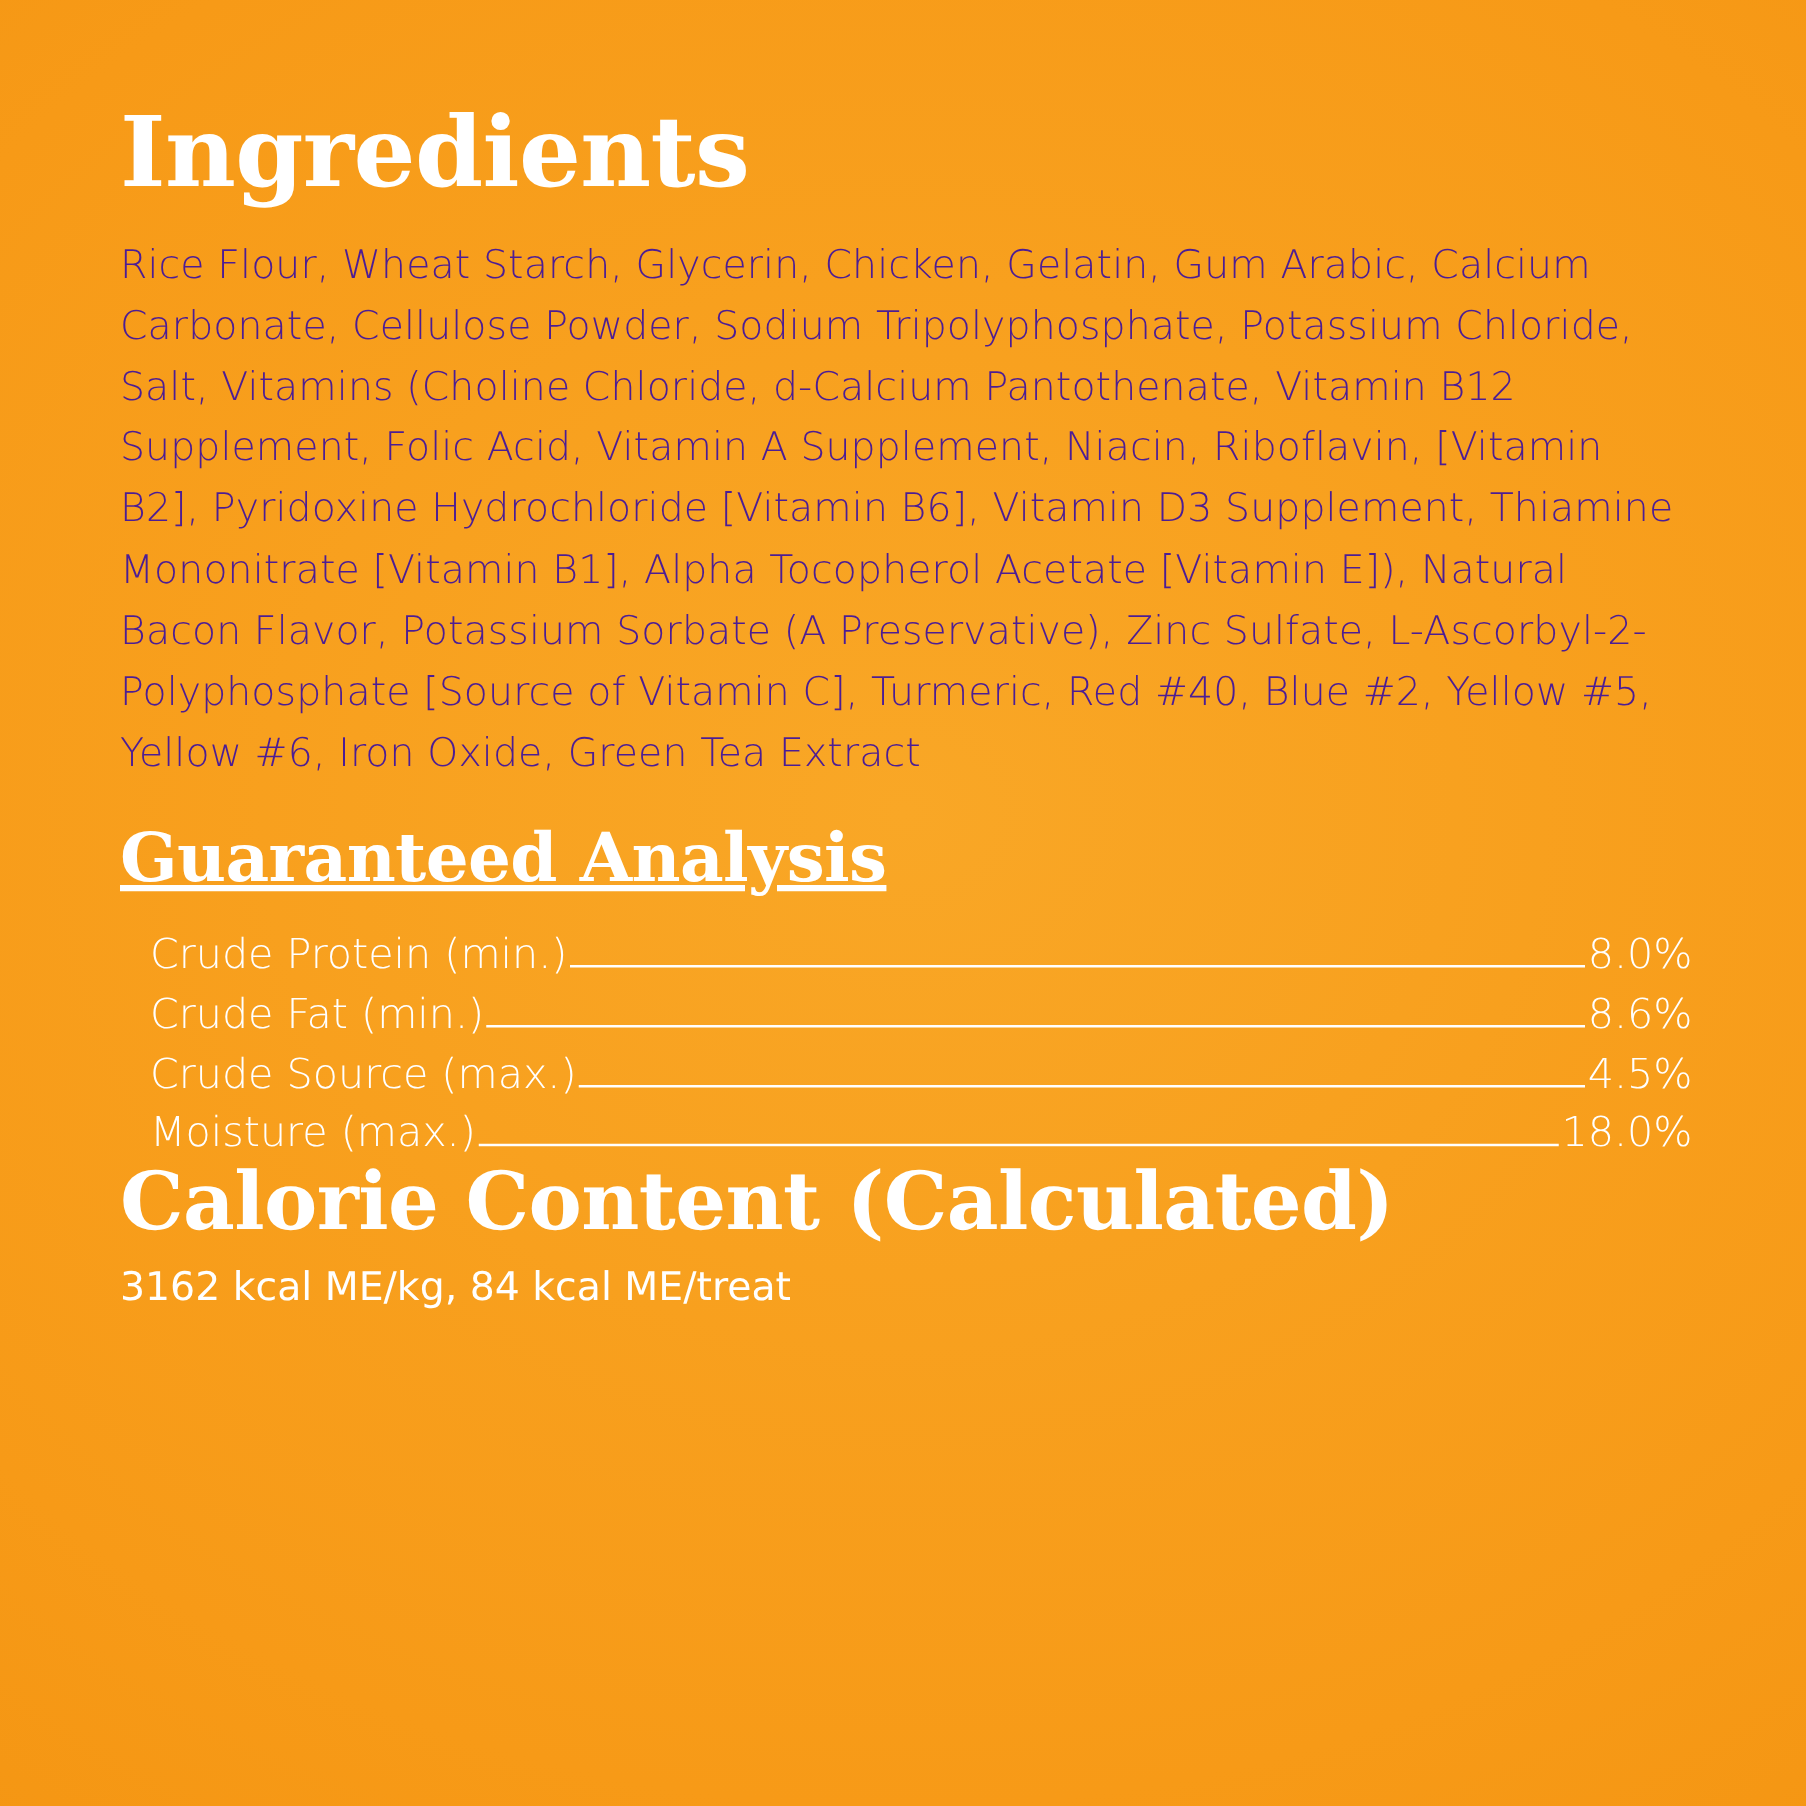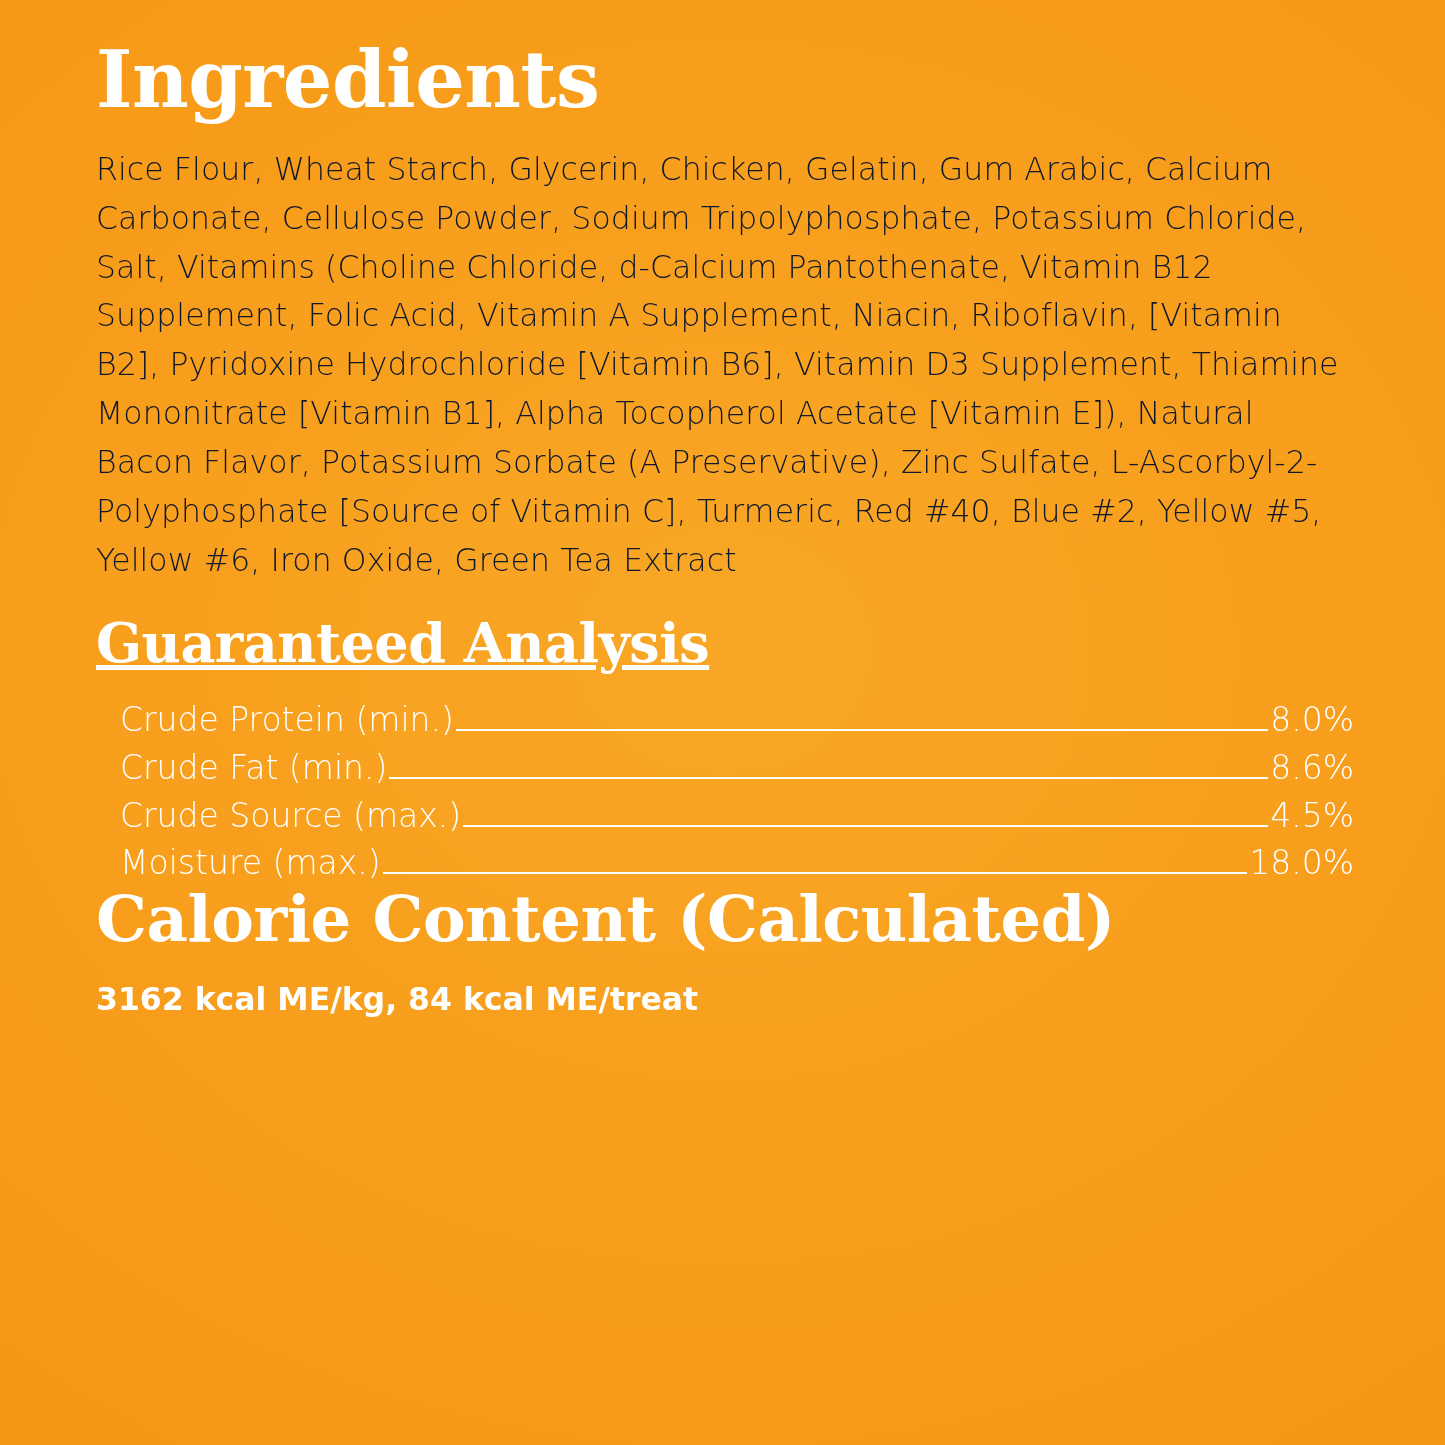--- a/index.html
+++ b/index.html
@@ -31,24 +31,24 @@
   h1.section-title {
     color: #FFFFFF;
     font-family: "DejaVu Serif", serif;
     font-weight: bold;
     letter-spacing: -0.5px;
     margin: 0;
     line-height: 1;
   }
   .title-ingredients {
     font-size: 78px;
-    padding-top: 41px;
+    padding-top: 84px;
   }
   .body-text {
-    color: #0f172a;
+    color: #4c1d95;
     font-family: "DejaVu Sans", sans-serif;
     font-size: 31.5px;
     line-height: 1.55;
     margin-top: 26px;
     letter-spacing: 0.1px;
     font-weight: 350;
     max-width: 1258px;
   }
   .title-guaranteed {
     font-size: 54px;
@@ -77,22 +77,22 @@
     height: 0;
   }
   .ga-value { flex: 0 0 auto; }
   .title-calorie {
     font-size: 64px;
     margin-top: 110px;
   }
   .calorie-text {
     color: #FFFFFF;
     font-size: 31.5px;
-    font-weight: 700;
-    margin-top: 30px;
+    font-weight: 400;
+    margin-top: 18px;
     font-family: "DejaVu Sans", sans-serif;
   }
 </style>
 </head>
 <body>
 
 <div class="bg-gradient"></div>
 
 <div class="page">
 

